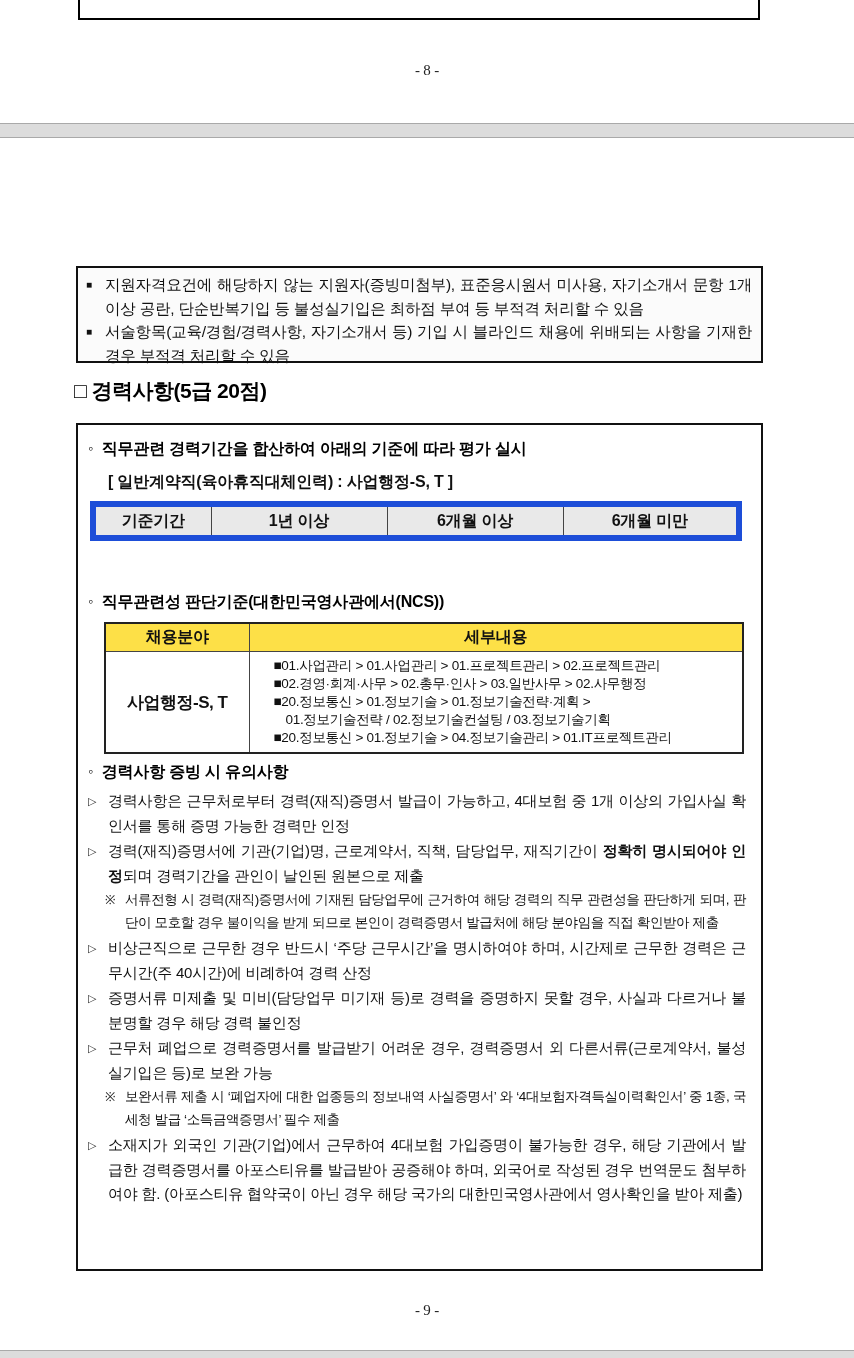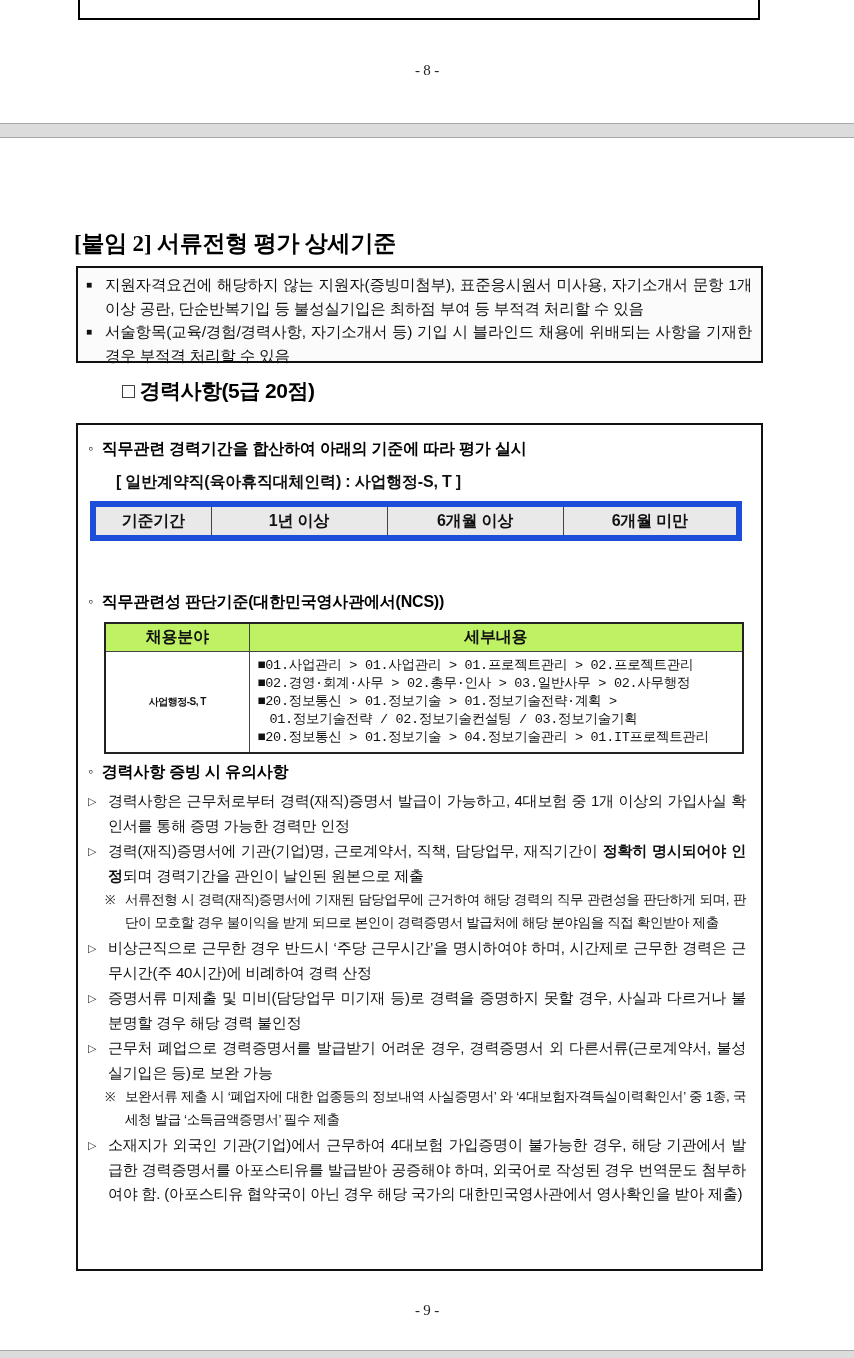--- a/index.html
+++ b/index.html
@@ -10,46 +10,46 @@
   
   .top-box{left:78px;top:-26px;width:682px;height:46px;border:2px solid #000;background:#fff;box-sizing:border-box;}
 
   
   .pgnum{left:0;width:854px;text-align:center;font-size:15px;color:#222;font-family:"Liberation Serif",serif;}
 
   
   .sep{left:0;width:854px;background:#dcdcdc;border-top:1px solid #a9a9a9;border-bottom:1px solid #a9a9a9;box-sizing:border-box;}
 
   .h1{left:74px;top:228px;font-family:"Liberation Serif",serif;font-size:23px;font-weight:700;color:#000;}
-  .h2{left:74px;top:377px;font-size:21px;font-weight:700;color:#000;letter-spacing:-0.5px;margin-left:48px;}
+  .h2{left:74px;top:377px;font-size:21px;font-weight:700;color:#000;letter-spacing:-0.5px;}
 
   .notice-box{left:76px;top:266px;width:687px;height:97px;box-sizing:border-box;
               border:2px solid #111;background:#fbfbfb;padding:5px 9px 5px 8px;}
   .nitem{display:grid;grid-template-columns:19px 1fr;font-size:15.5px;line-height:23.5px;text-align:justify;}
   .nitem .mk{font-size:10px;line-height:23.5px;}
 
   .main-box{left:76px;top:423px;width:687px;height:848px;box-sizing:border-box;border:2px solid #111;background:#fff;}
 
   .c-item{position:absolute;display:flex;gap:9px;font-size:16px;font-weight:700;color:#000;white-space:nowrap;}
   .c-item .mk{font-size:14px;font-weight:400;transform:translateY(1px);}
 
-  .subtitle{position:absolute;left:30px;top:47px;font-size:16px;font-weight:700;white-space:nowrap;margin-left:8px;}
+  .subtitle{position:absolute;left:30px;top:47px;font-size:16px;font-weight:700;white-space:nowrap;}
 
   table{border-collapse:collapse;table-layout:fixed;}
   .t1{position:absolute;left:12px;top:76px;width:652px;border:6px solid #1d4ed8;}
   .t1 th,.t1 td{border:1px solid #444;height:28px;text-align:center;font-size:16px;font-weight:700;padding:0;}
   .t1 .hd th{background:#e9e9e9;}
   .t1 col.c0{width:118px;}
 
   .t2{position:absolute;left:26px;top:197px;width:640px;border:2px solid #222;}
-  .t2 th{border:1px solid #444;height:27px;text-align:center;font-size:16px;font-weight:700;background:#bef264;padding:0;}
+  .t2 th{border:1px solid #444;height:27px;text-align:center;font-size:16px;font-weight:700;background:#fde047;padding:0;}
   .t2 td{border:1px solid #444;vertical-align:middle;padding:0;}
   .t2 col.c0{width:144px;}
-  .t2 .field{text-align:center;font-size:10px;font-weight:700;letter-spacing:-0.5px;}
-  .t2 .details{padding:5px 8px;font-family:Liberation Mono, monospace;}
+  .t2 .field{text-align:center;font-size:17px;font-weight:700;letter-spacing:-0.5px;}
+  .t2 .details{padding:5px 24px;}
   .d-line{font-size:13.5px;line-height:18px;white-space:nowrap;letter-spacing:-0.3px;}
   .d-line.indent{padding-left:12px;}
 
   .cautions{position:absolute;left:10px;top:364px;width:658px;}
   .note{display:grid;grid-template-columns:20px 1fr;font-size:15px;line-height:24.5px;text-align:justify;margin-bottom:1px;}
   .note .mk{font-size:11px;line-height:24.5px;color:#222;}
   .note.sub{padding-left:17px;grid-template-columns:20px 1fr;font-size:13.5px;line-height:22.5px;letter-spacing:-0.4px;margin-bottom:2px;}
   .note.sub .mk{font-size:12.5px;line-height:22.5px;}
   .b{font-weight:700;}
 </style>
@@ -57,21 +57,20 @@
 <body>
 
 <div class="page">
 
   <div class="abs top-box"></div>
 
   <div class="abs pgnum" style="top:62px;">- 8 -</div>
 
   <div class="abs sep" style="top:123px;height:15px;"></div>
 
-  <div class="abs h1">[붙임 2] 서류전형 평가 상세기준</div>
 
   <div class="abs notice-box">
     <div class="nitem">
       <span class="mk">■</span>
       <span>지원자격요건에 해당하지 않는 지원자(증빙미첨부), 표준응시원서 미사용, 자기소개서 문항 1개 이상 공란, 단순반복기입 등 불성실기입은 최하점 부여 등 부적격 처리할 수 있음</span>
     </div>
     <div class="nitem">
       <span class="mk">■</span>
       <span>서술항목(교육/경험/경력사항, 자기소개서 등) 기입 시 블라인드 채용에 위배되는 사항을 기재한 경우 부적격 처리할 수 있음</span>
     </div>

